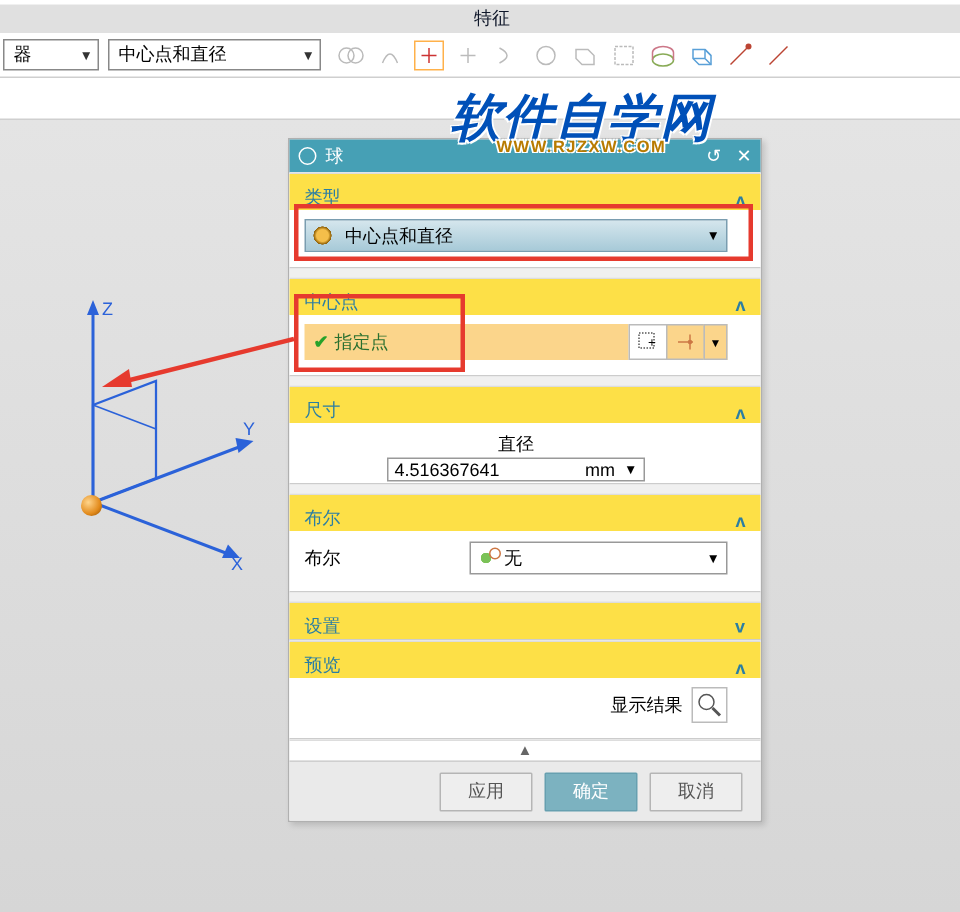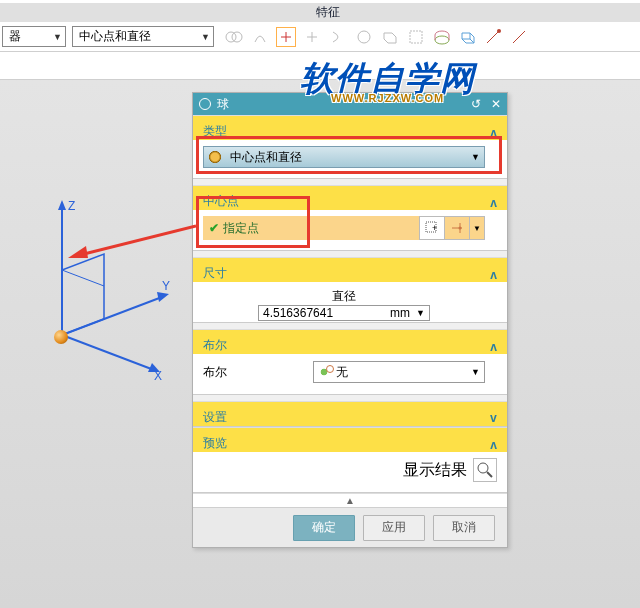--- a/index.html
+++ b/index.html
@@ -37,21 +37,21 @@
   .point-label .chk { color:#27a22a; margin-right:4px; font-weight:bold; }
   .pick-btns { display:flex; height:24px; }
   .pick-btn { width:26px; height:24px; border:1px solid #bbb; background:#fff; display:flex; align-items:center; justify-content:center; font-size:12px; margin-left:-1px; }
   .pick-btn.orange { background:#fbd58b; }
   .size-row { display:flex; align-items:center; justify-content:space-between; font-size:12px; height:24px;flex-direction:column; }
   .size-input { width:172px; height:22px; border:1px solid #999; background:#fff; display:flex; align-items:center; justify-content:space-between; padding:0 4px; font-size:12px; }
   .bool-row { display:flex; align-items:center; justify-content:space-between; font-size:12px; height:24px; }
   .bool-input { width:172px; height:22px; border:1px solid #999; background:#fff; display:flex; align-items:center; justify-content:space-between; padding:0 4px; font-size:12px; }
   .bool-input .noneicon { width:12px;height:12px; background:radial-gradient(circle at 50% 50%, #7bc257 40%, transparent 42%); border-radius:50%; display:inline-block; margin-right:2px; position:relative;}
   .bool-input .noneicon::after { content:''; position:absolute; left:8px; top:-1px; width:6px; height:6px; border:1px solid #c74; border-radius:50%;}
-  .preview-row { padding:6px 10px 10px 10px; display:flex; justify-content:flex-end; align-items:center; gap:6px; font-size:16px; background:#fff; }
+  .preview-row { padding:6px 22px 10px 10px; display:flex; justify-content:flex-end; align-items:center; gap:6px; font-size:12px; background:#fff; }
   .mag { width:24px; height:24px; border:1px solid #bbb; display:flex; align-items:center; justify-content:center; }
   .dlg-collapse { height:14px; background:#fff; border-top:1px solid #ddd; display:flex; align-items:center; justify-content:center; font-size:10px; color:#666; }
   .btn-row { height:40px; background:#eaeaea; border-top:1px solid #cfcfcf; display:flex; align-items:center; justify-content:flex-end; gap:8px; padding:0 12px; }
   .btn { height:26px; padding:0 18px; font-size:12px; border:1px solid #b5b5b5; background:#eee; color:#555; display:flex; align-items:center; border-radius:1px; }
   .btn.primary { background:#7cb2c0; color:#fff; border-color:#67a0b0; }
   .axes { position:absolute; left:42px; top:120px; width:130px; height:180px; }
   .origin-sphere { position:absolute; left:54px; top:250px; width:14px; height:14px; background:radial-gradient(circle at 35% 35%, #ffd58c, #e28a1b 60%, #8a4a00); border-radius:50%; z-index:20; }
   .input-blue { position:absolute; left:2px; top:55px; width:200px; height:22px; border:1px solid #3d8cd6; background:#fff;}
 </style>
 </head>
@@ -297,18 +297,18 @@
               <circle cx="7" cy="7" r="5" fill="none" stroke="#555"></circle>
               <line x1="11" y1="11" x2="16" y2="16" stroke="#555" stroke-width="2"></line>
             </svg>
         </div>
       </div>
     </div>
 
     <div class="dlg-collapse">▲</div>
 
     <div class="btn-row">
+      <div class="btn">应用</div>
       <div class="btn primary">确定</div>
-      <div class="btn">应用</div>
       <div class="btn">取消</div>
     </div>
   </div>
 </div>
 
 </body></html>

